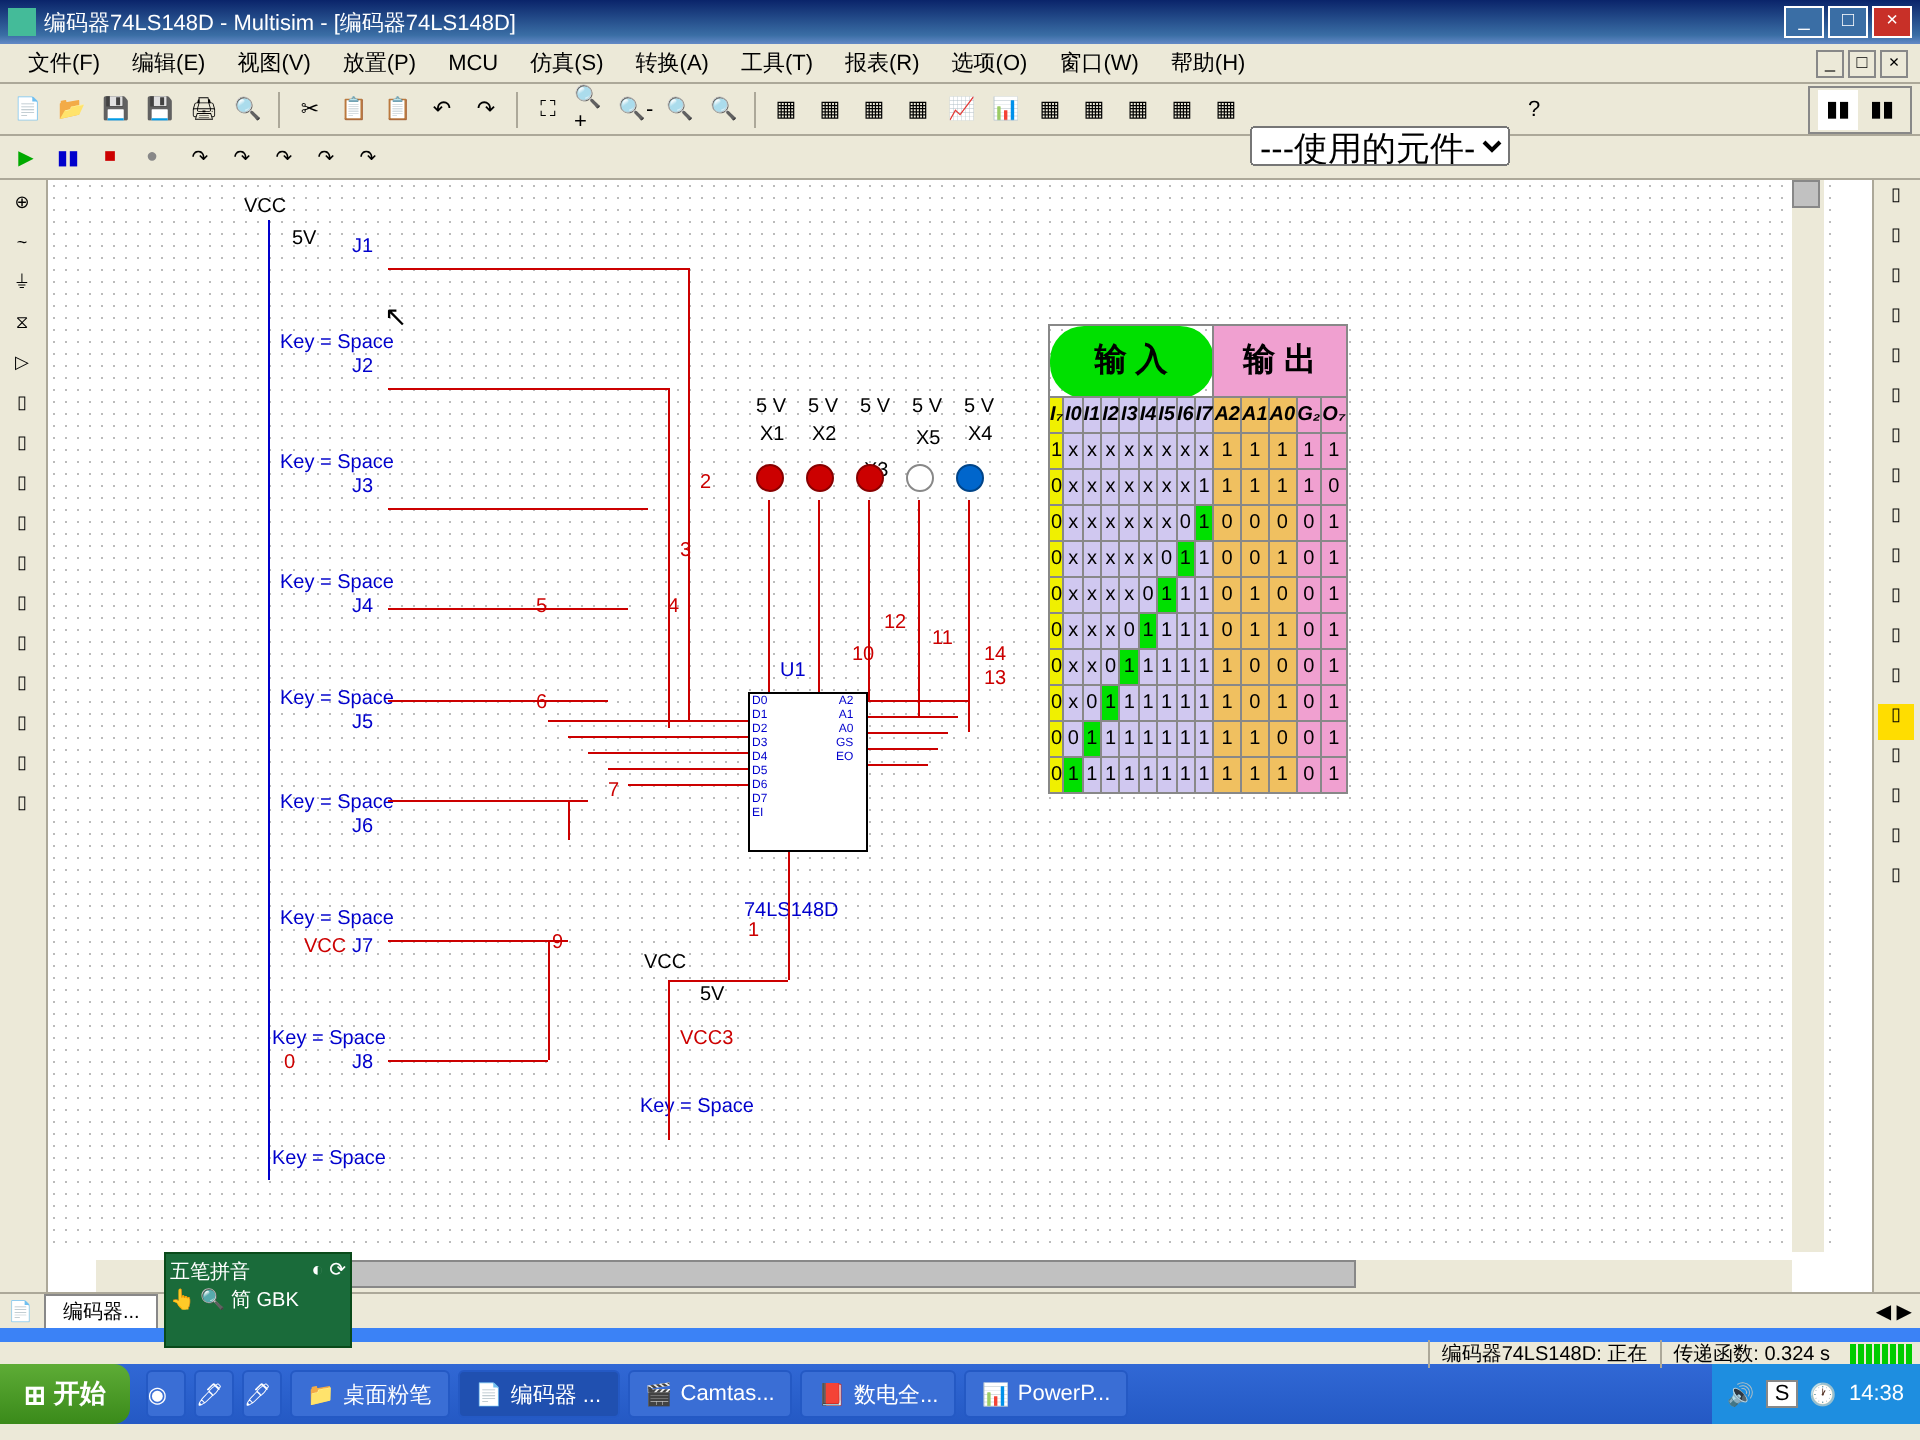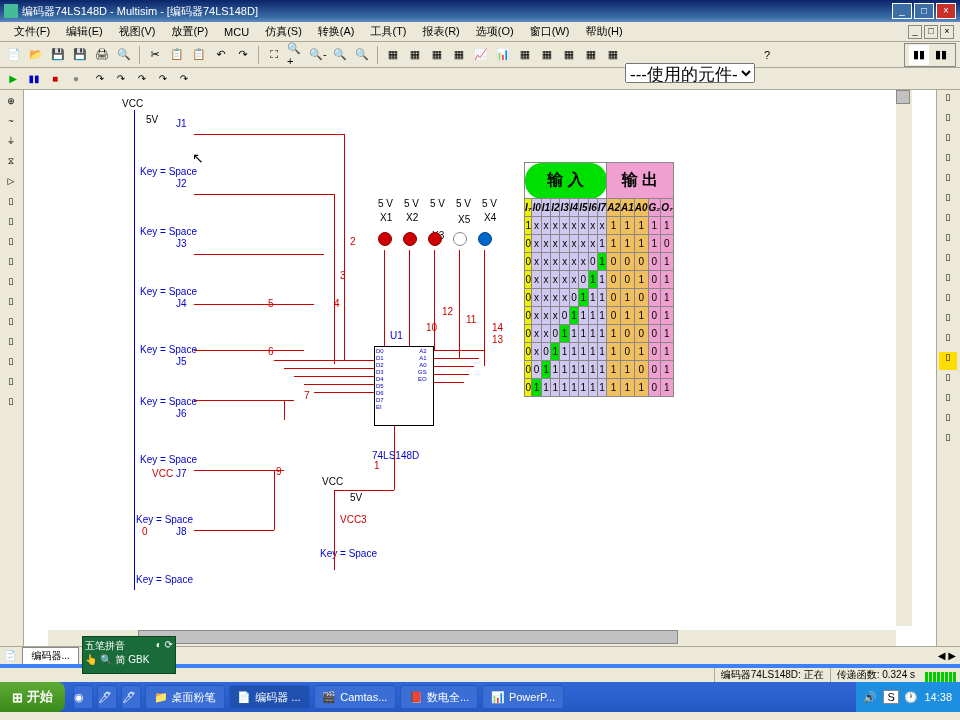--- a/index.html
+++ b/index.html
@@ -26,30 +26,30 @@
 .canvaswrap { flex: 1; position: relative; background: #fff; overflow: hidden; }
 .canvas { position: absolute; left: 0; top: 0; width: 895px; height: 536px; background-image: radial-gradient(#bbb 0.5px, transparent 0.5px); background-size: 6px 6px; background-color: #fff; }
 .righttools { width: 24px; background: #ece9d8; border-left: 1px solid #aca899; display: flex; flex-direction: column; gap: 2px; padding: 2px; }
 .righttools .rt { width: 18px; height: 18px; font-size: 9px; text-align: center; }
 .vscroll { position: absolute; right: 24px; top: 0; width: 16px; height: 536px; background: #ece9d8; }
 .vscroll .thumb { position: absolute; top: 0; width: 14px; height: 14px; background: #c1c1c1; border: 1px solid #888; }
 .hscroll { position: absolute; left: 24px; bottom: 0; right: 40px; height: 16px; background: #ece9d8; }
 .hscroll .thumb { position: absolute; left: 90px; width: 540px; height: 14px; background: #c1c1c1; border: 1px solid #888; }
 .tabrow { height: 18px; background: #ece9d8; border-top: 1px solid #aca899; display: flex; align-items: center; padding: 0 4px; font-size: 10px; }
 .tabrow .tab { background: #fff; border: 1px solid #888; border-bottom: none; padding: 1px 8px; }
-.statusbar { height: 18px; background: #ece9d8; border-top: 4px solid #3b82f6; display: flex; align-items: flex-end; font-size: 10px; padding: 0 4px; }
+.statusbar { height: 18px; background: #ece9d8; border-top: 7px solid #3b82f6; display: flex; align-items: center; font-size: 10px; padding: 0 4px; }
 .statusbar .seg { border-left: 1px solid #aca899; padding: 0 6px; }
 .statusbar .spacer { flex: 1; }
 .bars { display: flex; gap: 1px; margin-left: 4px; }
 .bars span { width: 3px; height: 10px; background: #0c0; display: inline-block; }
 .taskbar { height: 30px; background: linear-gradient(#3168d5, #2459c4); display: flex; align-items: center; }
 .startbtn { height: 30px; background: linear-gradient(#5eac36, #3a8a1a); color: #fff; font-weight: bold; font-size: 13px; padding: 0 12px; display: flex; align-items: center; border-radius: 0 8px 8px 0; }
 .taskbtn { height: 24px; background: #3a6ed5; color: #fff; font-size: 11px; padding: 0 8px; margin: 0 2px; border: 1px solid #2459c4; border-radius: 3px; display: flex; align-items: center; gap: 4px; max-width: 90px; overflow: hidden; white-space: nowrap; }
 .tray { margin-left: auto; height: 30px; background: #1e8ee0; display: flex; align-items: center; padding: 0 8px; color: #fff; font-size: 11px; gap: 6px; }
-.imebox { position: absolute; left: 82px; bottom: 46px; width: 94px; height: 38px; background: #1a6b3a; border: 1px solid #0a4a1a; color: #fff; font-size: 10px; padding: 2px; z-index: 10; }
+.imebox { position: absolute; left: 82px; bottom: 46px; width: 94px; height: 48px; background: #1a6b3a; border: 1px solid #0a4a1a; color: #fff; font-size: 10px; padding: 2px; z-index: 10; }
 
 .wire { position: absolute; background: #c00; }
 .wireb { position: absolute; background: #00c; }
 .lbl { position: absolute; font-size: 10px; color: #c00; font-family: Arial; }
 .lblb { position: absolute; font-size: 10px; color: #00c; font-family: Arial; }
 .lblk { position: absolute; font-size: 10px; color: #000; font-family: Arial; }
 .probe { position: absolute; width: 14px; height: 14px; border-radius: 50%; }
 .chip { position: absolute; border: 1px solid #000; background: #fff; }
 .truthtable { position: absolute; border-collapse: collapse; font-size: 10px; }
 .truthtable td { border: 1px solid #888; width: 18px; height: 18px; text-align: center; }

